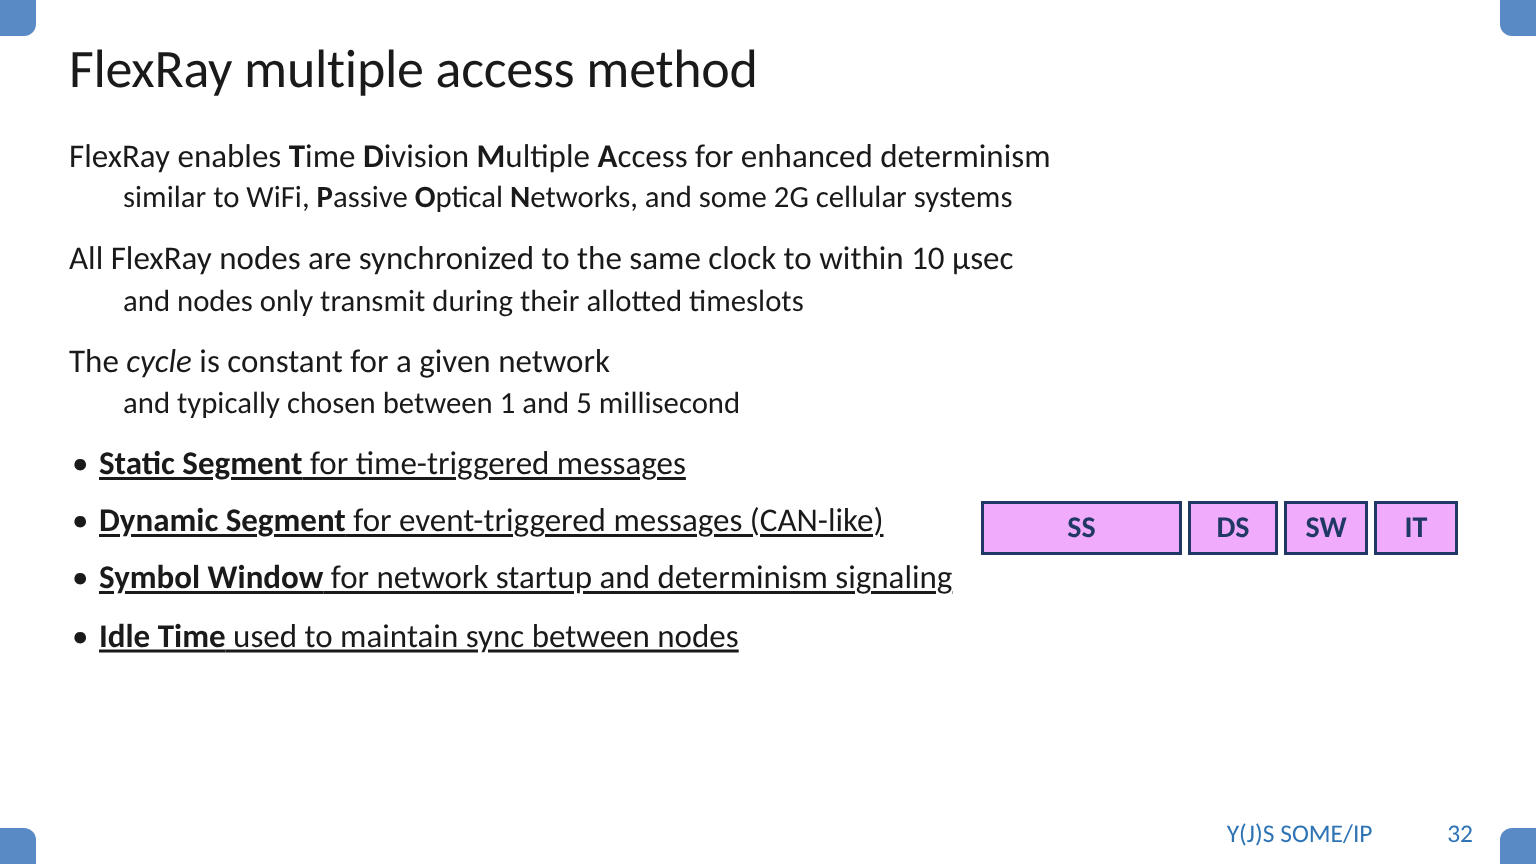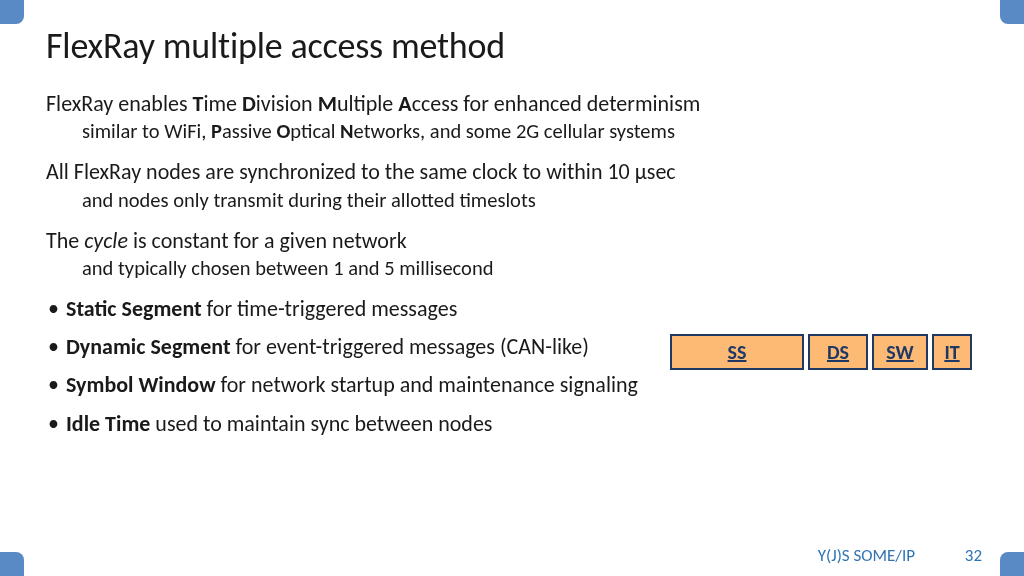--- a/index.html
+++ b/index.html
@@ -26,47 +26,46 @@
     font-weight: 400;
     color: #1a1a1a;
     margin-bottom: 22px;
     letter-spacing: -0.2px;
   }
   .body { font-size: 22px; line-height: 1.28; color: #1a1a1a; }
   .para { margin-bottom: 14px; }
   .sub { display: block; padding-left: 36px; font-size: 20.5px; }
   .b { font-weight: 700; }
   .i { font-style: italic; }
-  ul.segments { list-style: none; padding-left: 0; margin-top: 7px; }
+  ul.segments { list-style: none; padding-left: 0; margin-top: 7px; text-decoration: underline; }
   ul.segments li { margin: 6px 0 10px 0; padding-left: 20px; position: relative; }
   ul.segments li::before { content: "•"; position: absolute; left: 2px; top: 0; }
 
   .diagram-wrap {
     position: absolute;
     top: 334px;
     right: 52px;
     display: flex;
   }
   .seg {
     border: 2px solid #1f3864;
     color: #1f3864;
     font-weight: 700;
     font-size: 20px;
     height: 36px;
     display: flex;
     align-items: center;
     justify-content: center;
-    background: #fdba74;
-    text-decoration: underline;
+    background: #f0abfc;
   }
   .seg + .seg { margin-left: 4px; }
   .seg.ss { width: 134px; }
   .seg.ds { width: 60px; }
   .seg.sw { width: 56px; }
-  .seg.it { width: 40px; }
+  .seg.it { width: 56px; }
 
   .footer {
     position: absolute;
     bottom: 10px;
     right: 42px;
     color: #2e74b5;
     font-size: 17px;
     display: flex;
     gap: 43px;
   }
@@ -99,21 +98,21 @@
 
     <div class="para">
       <span>The </span><span class="i">cycle</span><span> is constant for a given network</span>
       <span class="sub">and typically chosen between 1 and 5 millisecond</span>
     </div>
 
 
     <ul class="segments">
       <li><span class="b">Static Segment</span><span> for time-triggered messages</span></li>
       <li><span class="b">Dynamic Segment</span><span> for event-triggered messages (CAN-like)</span></li>
-      <li><span class="b">Symbol Window</span><span> for network startup and maintenance signaling</span></li>
+      <li><span class="b">Symbol Window</span><span> for network startup and determinism signaling</span></li>
       <li><span class="b">Idle Time</span><span> used to maintain sync between nodes</span></li>
     </ul>
 
   </div>
 </div>
 
 <div class="diagram-wrap">
   <div class="seg ss">SS</div>
   <div class="seg ds">DS</div>
   <div class="seg sw">SW</div>

